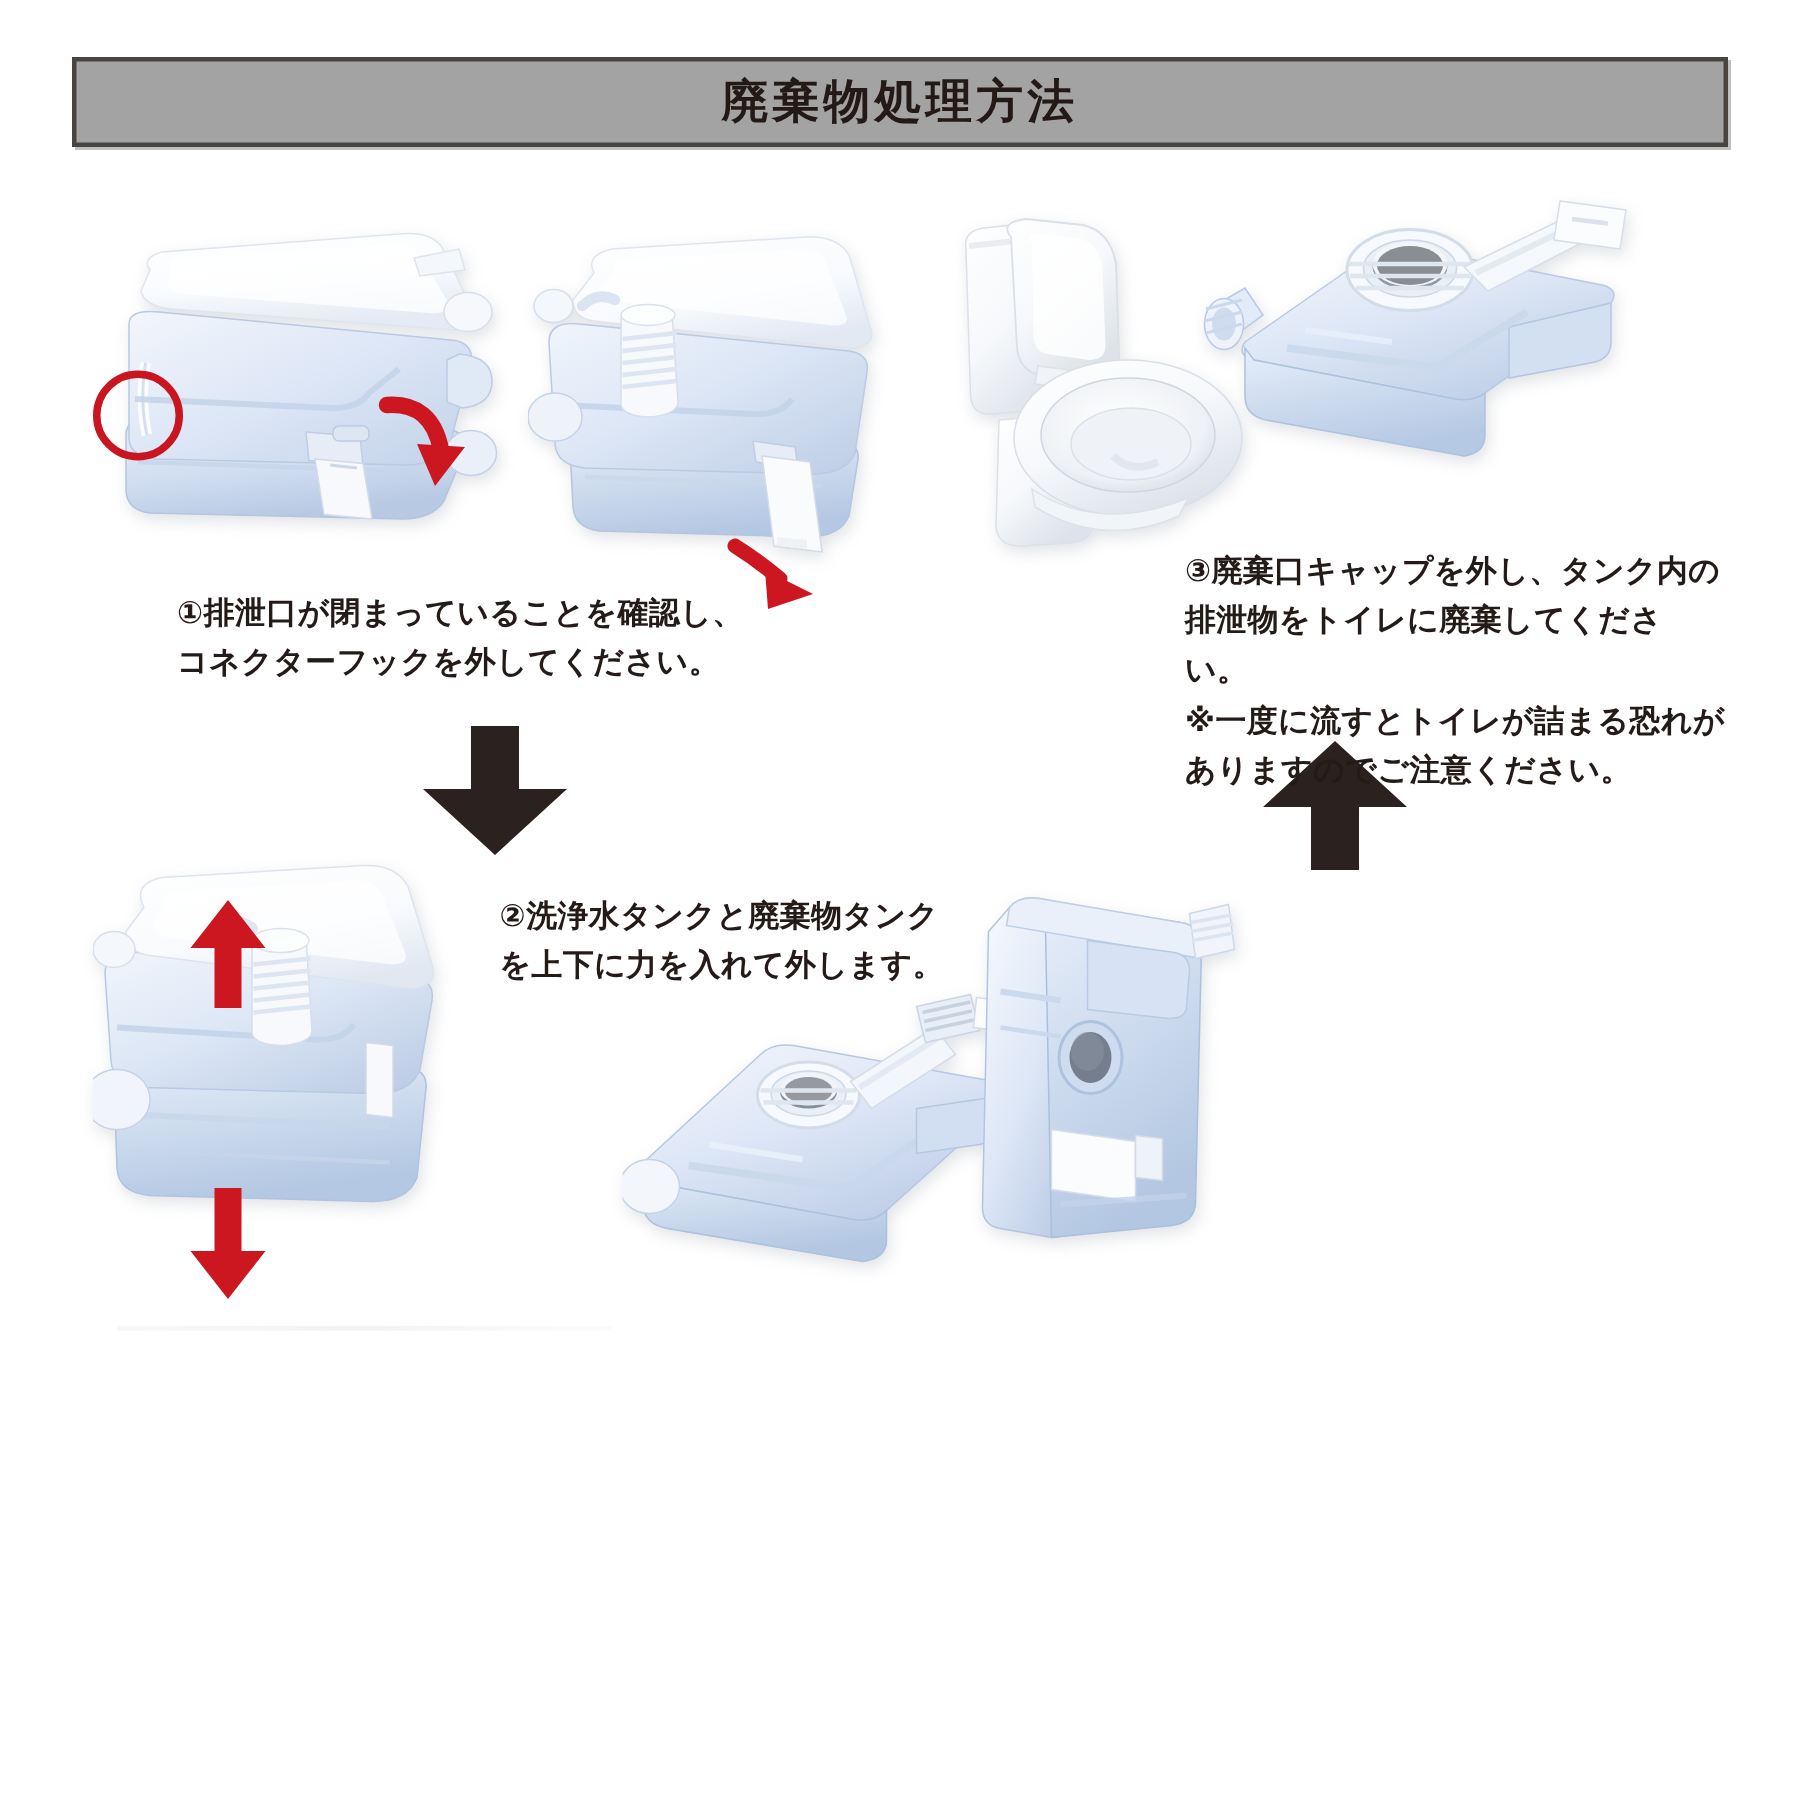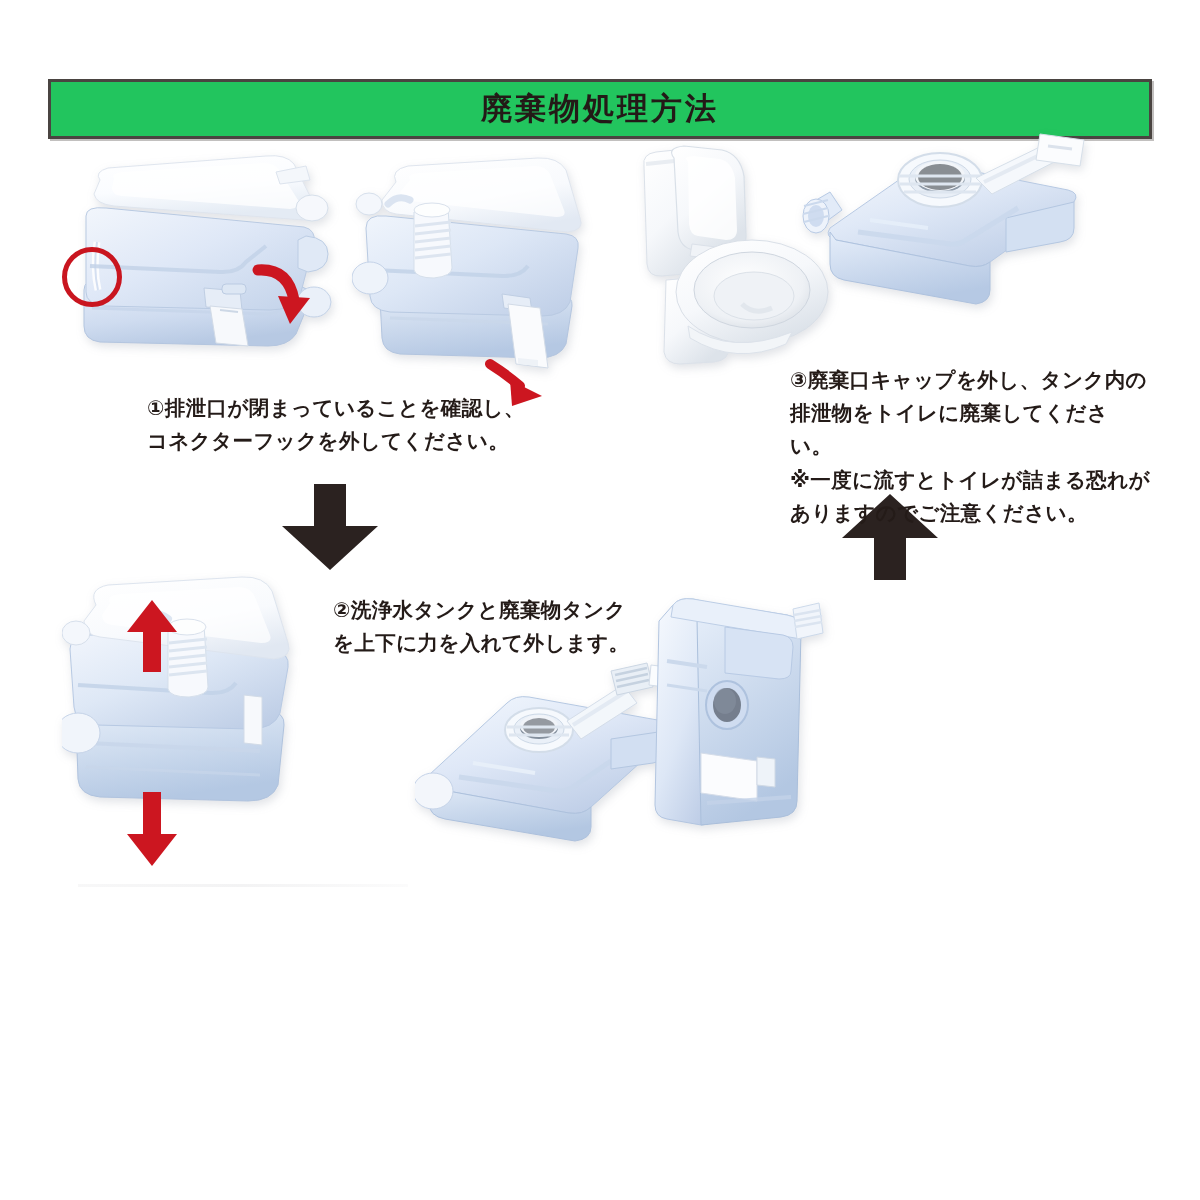--- a/index.html
+++ b/index.html
@@ -11,42 +11,42 @@
     overflow:hidden;
     position:relative;
   }
   #root{position:relative;width:1200px;height:1200px;}
 
   
   .title-box{
     position:absolute;left:48px;top:38px;width:1104px;height:60px;
     border:3px solid #4a4441;
     box-sizing:border-box;
-    background:#22c55e;
+    background:#a3a3a3;
     box-shadow:2px 2px 0 rgba(120,115,112,.45);
-    display:flex;align-items:center;justify-content:center;margin-top:41px;
+    display:flex;align-items:center;justify-content:center;
   }
   .title-text{
     font-size:31px;font-weight:bold;color:#231a17;
     letter-spacing:3px;
     font-family:"DejaVu Sans","Liberation Sans",sans-serif;
   }
 
   
   .caption{
     position:absolute;
     color:#241b18;
     font-size:20.5px;
     font-weight:bold;
     line-height:1.62;
     letter-spacing:.4px;
     white-space:pre-wrap;
     font-family:"DejaVu Sans","Liberation Sans",sans-serif;
   }
-  .cap1{left:118px;top:392px;width:420px;margin-left:29px;}
+  .cap1{left:118px;top:392px;width:420px;}
   .cap2{left:333px;top:594px;width:310px;}
   .cap3{left:790px;top:364px;width:360px;}
   .cap4{left:862px;top:612px;width:280px;}
 
   
   .fig{position:absolute;}
 
   .softshadow{filter:drop-shadow(2px 4px 5px rgba(90,100,120,.18));}
 
   

